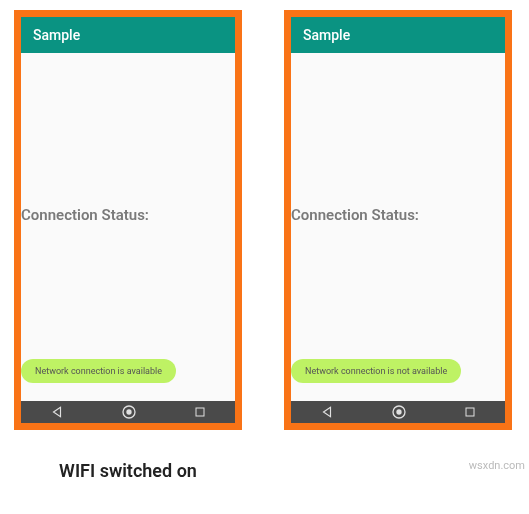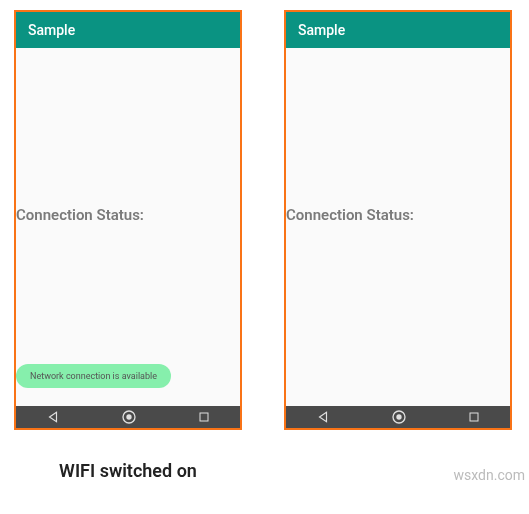--- a/index.html
+++ b/index.html
@@ -17,21 +17,21 @@
       justify-content: flex-start;
     }
     .phone-wrapper {
       display: flex;
       flex-direction: column;
       align-items: center;
     }
     .phone {
       width: 228px;
       height: 420px;
-      border: 2px solid #f97316;
+      border: 7px solid #f97316;
       background: #fafafa;
       display: flex;
       flex-direction: column;
       position: relative;
     }
     .app-bar {
       background: #0a9382;
       height: 36px;
       display: flex;
       align-items: center;
@@ -53,21 +53,21 @@
     .status-label {
       color: #7a7a7a;
       font-size: 15px;
       font-weight: 600;
       text-align: center;
       margin-top: -20px;
     }
     .toast {
       position: absolute;
       bottom: 14px;
-      background: #86efac;
+      background: #bef264;
       color: #555;
       font-size: 9px;
       padding: 7px 14px;
       border-radius: 14px;
       white-space: nowrap;
     }
     .nav-bar {
       background: #4a4a4a;
       height: 26px;
       display: flex;
@@ -80,22 +80,22 @@
     }
     .caption {
       margin-top: 30px;
       font-size: 18px;
       font-weight: 600;
       color: #222;
     }
     .watermark {
       position: absolute;
       right: 4px;
-      bottom: 31px;
-      font-size: 14px;
+      bottom: 42px;
+      font-size: 11px;
       color: #bbb;
       writing-mode: horizontal-tb;
     }
   </style>
 </head>
 <body>
 
 <div class="container">
 
   <div class="phone-wrapper">
@@ -123,20 +123,21 @@
     <div class="caption">WIFI switched on</div>
   </div>
 
   <div class="phone-wrapper">
     <div class="phone">
       <div class="app-bar">
         <span class="app-title">Sample</span>
       </div>
       <div class="content-area">
         <div class="status-label">Connection Status:</div>
+        <div class="toast">Network connection is not available</div>
       </div>
       <div class="nav-bar">
         <svg class="nav-icon" width="14" height="14" viewBox="0 0 24 24">
             <path d="M18 4 L6 12 L18 20 Z" fill="none" stroke="#e0e0e0" stroke-width="2"></path>
           </svg>
         <svg class="nav-icon" width="16" height="16" viewBox="0 0 24 24">
             <circle cx="12" cy="12" r="9" fill="none" stroke="#e0e0e0" stroke-width="2"></circle>
             <circle cx="12" cy="12" r="4" fill="#e0e0e0"></circle>
           </svg>
         <svg class="nav-icon" width="12" height="12" viewBox="0 0 24 24">

